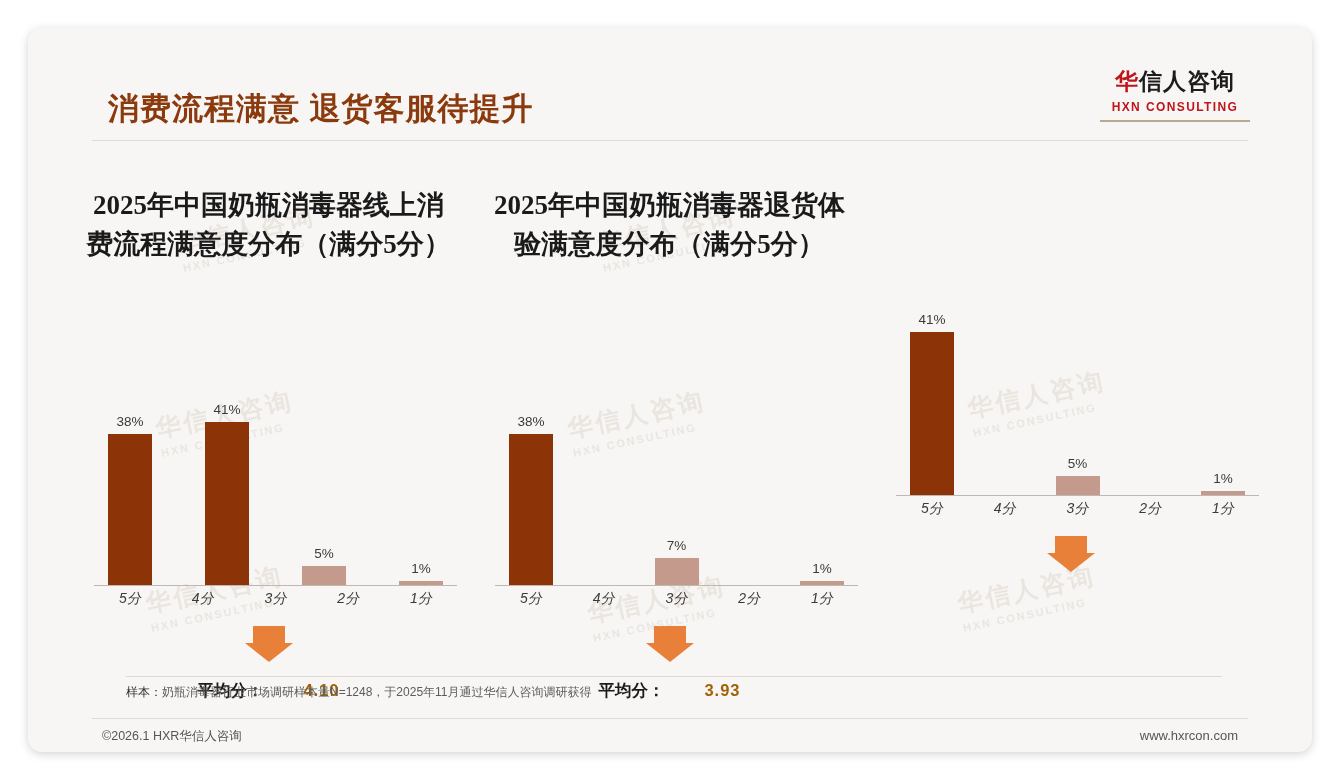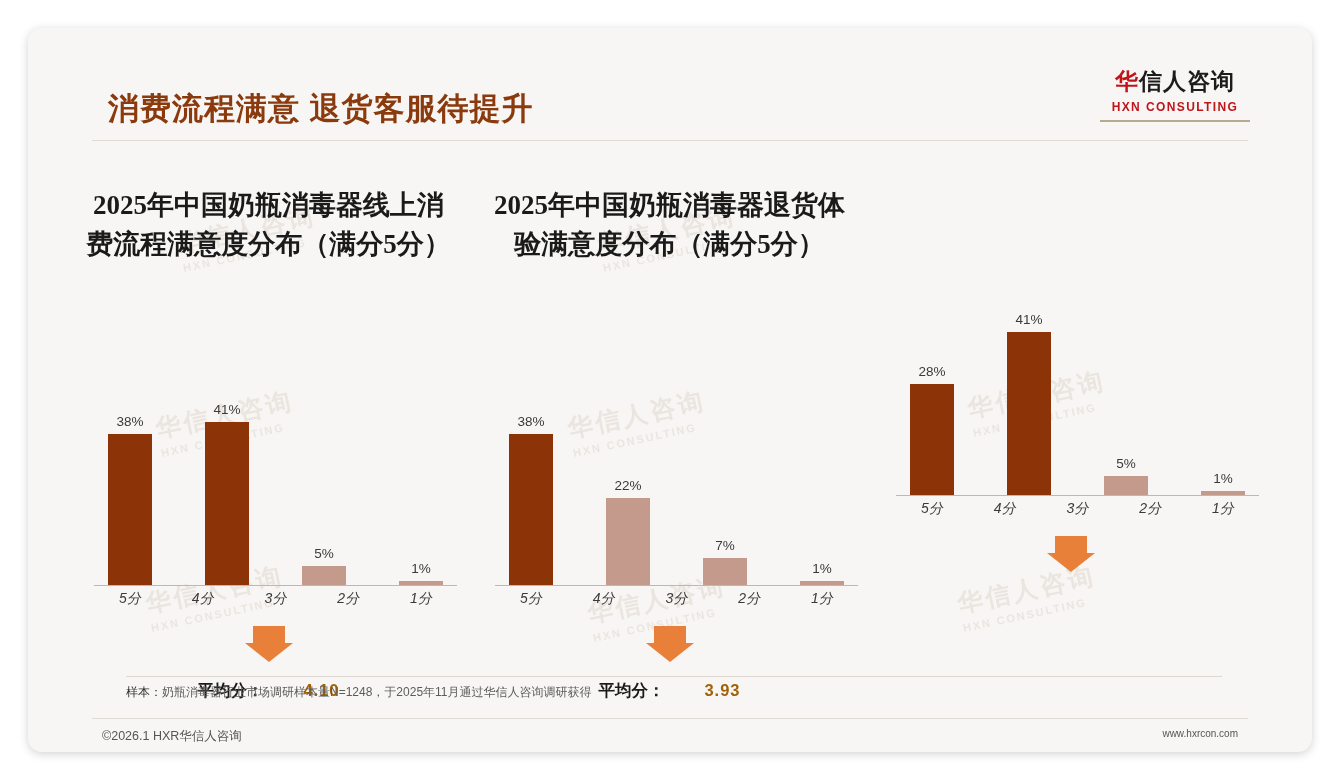--- a/index.html
+++ b/index.html
@@ -245,21 +245,21 @@
     position: absolute;
     left: 74px;
     top: 700px;
     font-size: 12.5px;
     color: #555;
   }
   .site {
     position: absolute;
     right: 74px;
     top: 700px;
-    font-size: 10px;
+    font-size: 13px;
     color: #555;
   }
 </style>
 </head>
 <body>
 
 <div class="slide">
   <div class="card">
 
     <div class="header">
@@ -348,24 +348,20 @@
 
       <div class="col">
         <div class="col-title">2025年中国奶瓶消毒器退货体验满意度分布（满分5分）</div>
         <div class="plot">
           <div class="bars">
             <div class="bar-wrap">
               <div class="bar-value">38%</div>
               <div class="bar" style="height:152px; background:#8c3408;"></div>
             </div>
             <div class="bar-wrap">
-              <div class="bar-value">22%</div>
-              <div class="bar light" style="height:88px;"></div>
-            </div>
-            <div class="bar-wrap">
               <div class="bar-value">7%</div>
               <div class="bar light" style="height:28px;"></div>
             </div>
             <div class="bar-wrap">
               <div class="bar-value">1%</div>
               <div class="bar light" style="height:5px;"></div>
             </div>
           </div>
           <div class="axis"></div>
           <div class="xlabels">
@@ -382,24 +378,20 @@
               <div class="head"></div>
           </div>
         </div>
         <div class="avg"><span>平均分：</span><span class="num">3.93</span></div>
       </div>
 
       <div class="col">
         <div class="plot">
           <div class="bars">
             <div class="bar-wrap">
-              <div class="bar-value">28%</div>
-              <div class="bar" style="height:112px; background:#8c3408;"></div>
-            </div>
-            <div class="bar-wrap">
               <div class="bar-value">41%</div>
               <div class="bar" style="height:164px; background:#8c3408;"></div>
             </div>
             <div class="bar-wrap">
               <div class="bar-value">5%</div>
               <div class="bar light" style="height:20px;"></div>
             </div>
             <div class="bar-wrap">
               <div class="bar-value">1%</div>
               <div class="bar light" style="height:5px;"></div>

